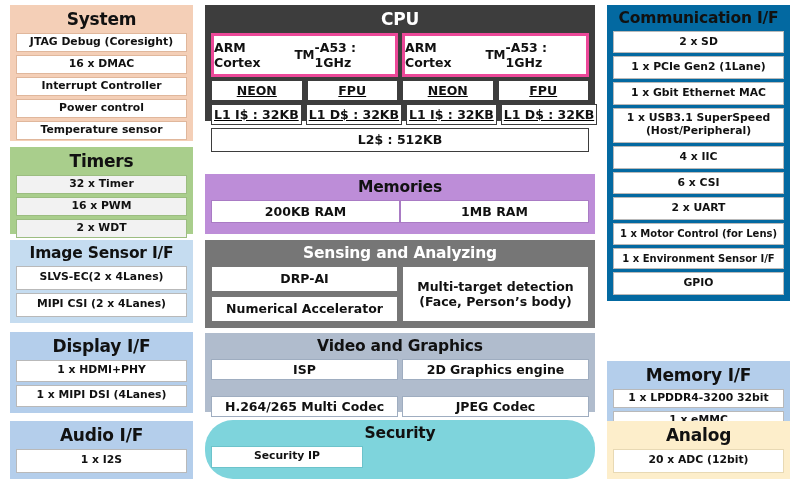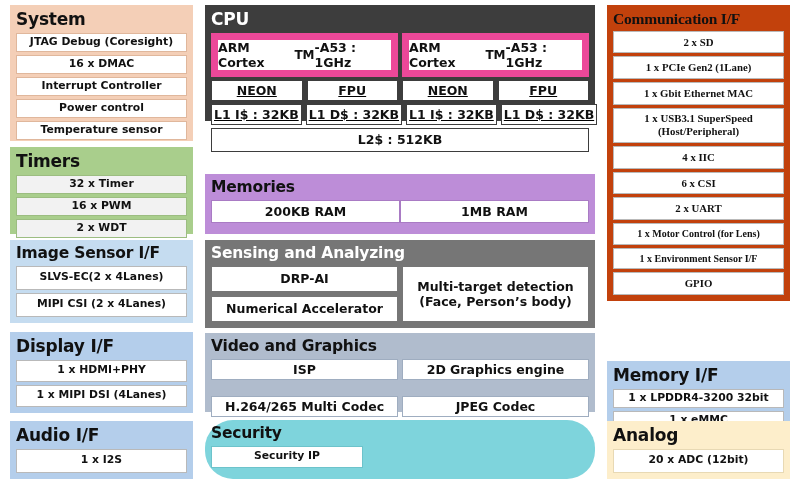--- a/index.html
+++ b/index.html
@@ -21,20 +21,21 @@
 
   
   .block {
     position: absolute;
     display: flex;
     flex-direction: column;
     padding: 4px 6px 6px 6px;
   }
 
   .block-title {
+    text-align: center;
     font-weight: bold;
     color: #111111;
     line-height: 1.15;
     letter-spacing: -0.2px;
     padding: 1px 0 3px 0;
   }
 
   .block-title.t-lg   { font-size: 17px; }
   .block-title.t-md   { font-size: 15.5px; }
   .block-title.light  { color: #ffffff; }
@@ -83,34 +84,34 @@
   #sensing-block     { left: 205px; top: 240px; width: 390px; height: 88px;  background: #767676; }
   #sensing-block .item { border-color: #767676; }
 
   #video-block       { left: 205px; top: 333px; width: 390px; height: 79px;  background: #b0bccd; }
   #video-block .item { border-color: #9fadc0; }
 
   #security-block    { left: 205px; top: 420px; width: 390px; height: 59px;  background: #7ed4dc; border-radius: 28px; }
   #security-block .item { border-color: #6dc3cb; }
 
   
-  #communication-block { left: 607px; top: 5px;   width: 183px; height: 296px; background: #c2410c; font-family: Liberation Serif, serif; }
+  #communication-block { left: 607px; top: 5px;   width: 183px; height: 296px; background: #0369a1; }
 
   #memoryif-block      { left: 607px; top: 325px; width: 183px; height: 94px; background: #b4ceeb; margin-top: 36px; }
 
   #analog-block        { left: 607px; top: 421px; width: 183px; height: 58px;  background: #fdeecb; }
   #analog-block .item  { border-color: #e8d9b4; }
 
   
   .cpu-inner { display: flex; flex-direction: column; gap: 3px; flex: 1 1 auto; }
   .cpu-core-row { display: flex; gap: 4px; }
   .cpu-core {
     flex: 1 1 0;
     background: #ffffff;
-    border: 7px solid #ec4899;
+    border: 3px solid #ec4899;
     display: flex;
     align-items: center;
     justify-content: center;
     font-size: 12.5px;
     font-weight: bold;
     color: #111111;
     min-height: 44px;
   }
   .cpu-core sup { font-size: 12px; vertical-align: super; }
   .cpu-quad-row { display: flex; gap: 4px; text-decoration: underline; }

